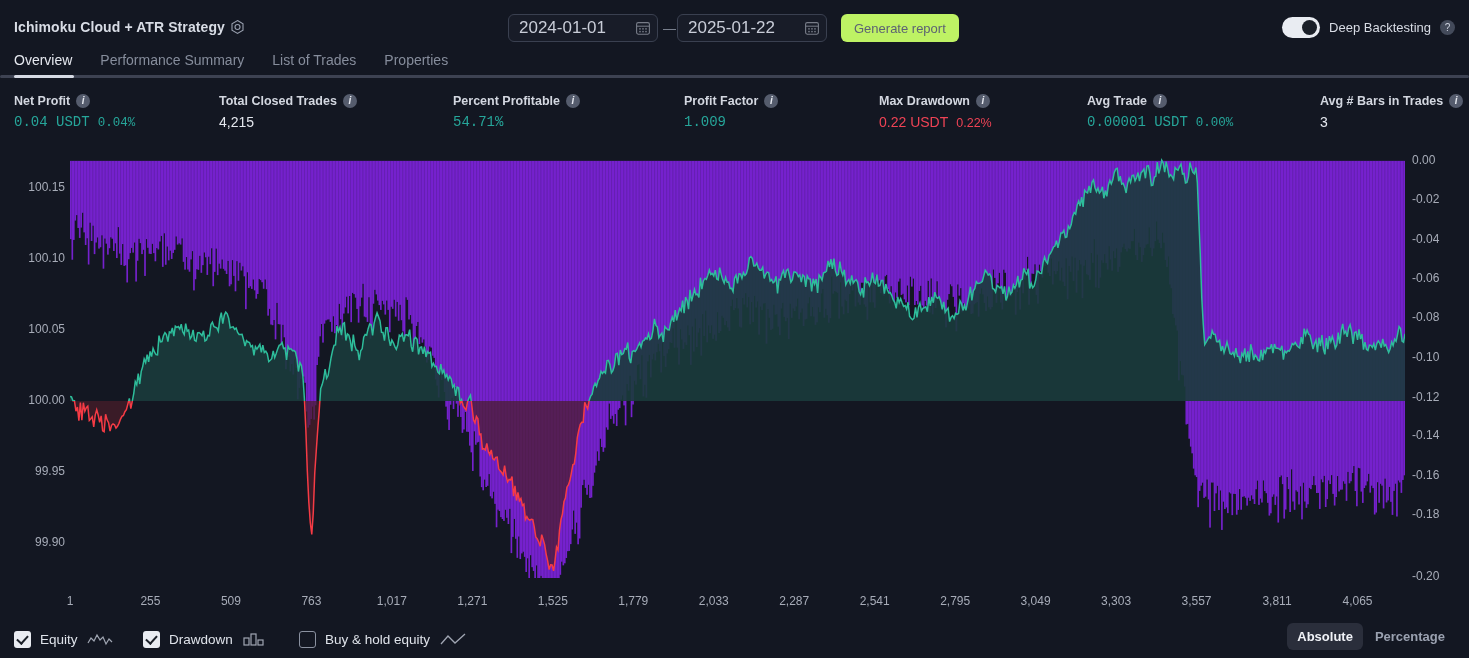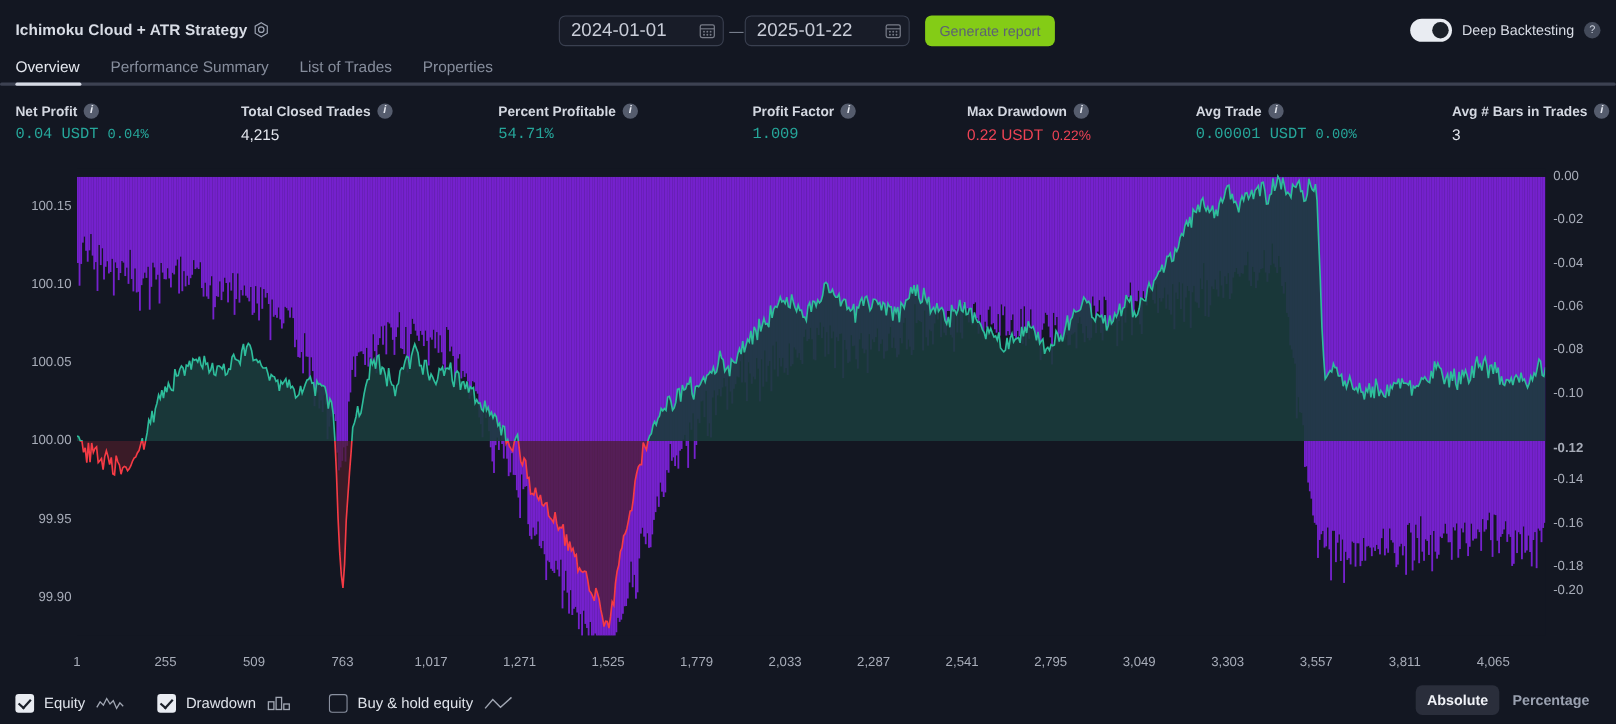--- a/index.html
+++ b/index.html
@@ -34,21 +34,21 @@
   #date-from { left: 508px; }
   #date-to   { left: 677px; }
   .date-dash {
     position: absolute; left: 663px; top: 21px;
     font-size: 13px; color: #868d9c;
   }
   .gen-report {
     position: absolute; left: 841px; top: 14px;
     height: 28px; padding: 0 13px;
     display: flex; align-items: center; justify-content: center;
-    background: #84cc16; color: #5c6273;
+    background: #bef264; color: #5c6273;
     border: none; border-radius: 6px; font-size: 13px;
     font-family: "Liberation Sans", sans-serif; cursor: default;
   }
   .deep-wrap {
     position: absolute; right: 14px; top: 17px;
     display: flex; align-items: center; gap: 9px;
   }
   .toggle {
     width: 38px; height: 21px; border-radius: 11px;
     background: #e9ecf2; position: relative; cursor: pointer; flex: none;
@@ -1225,25 +1225,25 @@
       <div class="axis-label y-left" style="top: 178.083px;">100.05</div>
       <div class="axis-label y-left" style="top: 248.917px;">100.00</div>
       <div class="axis-label y-left" style="top: 319.75px;">99.95</div>
       <div class="axis-label y-left" style="top: 390.583px;">99.90</div>
       <div class="axis-label y-right" style="top: 8.87037px;">0.00</div>
       <div class="axis-label y-right" style="top: 48.2222px;">-0.02</div>
       <div class="axis-label y-right" style="top: 87.5741px;">-0.04</div>
       <div class="axis-label y-right" style="top: 126.926px;">-0.06</div>
       <div class="axis-label y-right" style="top: 166.278px;">-0.08</div>
       <div class="axis-label y-right" style="top: 205.63px; text-align: center;">-0.10</div>
-      <div class="axis-label y-right" style="top: 256px; font-weight: bold;">-0.12</div>
+      <div class="axis-label y-right" style="top: 246px;">-0.12</div>
       <div class="axis-label y-right" style="top: 284.333px;">-0.14</div>
       <div class="axis-label y-right" style="top: 323.685px;">-0.16</div>
       <div class="axis-label y-right" style="top: 363.037px;">-0.18</div>
-      <div class="axis-label y-right" style="top: 385px;">-0.20</div>
+      <div class="axis-label y-right" style="top: 425px;">-0.20</div>
     </div>
   <div class="x-labels">
       <div class="x-tick" style="left: 70px;">1</div>
       <div class="x-tick" style="left: 150.467px;">255</div>
       <div class="x-tick" style="left: 230.935px;">509</div>
       <div class="x-tick" style="left: 311.402px;">763</div>
       <div class="x-tick" style="left: 391.87px;">1,017</div>
       <div class="x-tick" style="left: 472.337px;">1,271</div>
       <div class="x-tick" style="left: 552.805px;">1,525</div>
       <div class="x-tick" style="left: 633.272px;">1,779</div>

